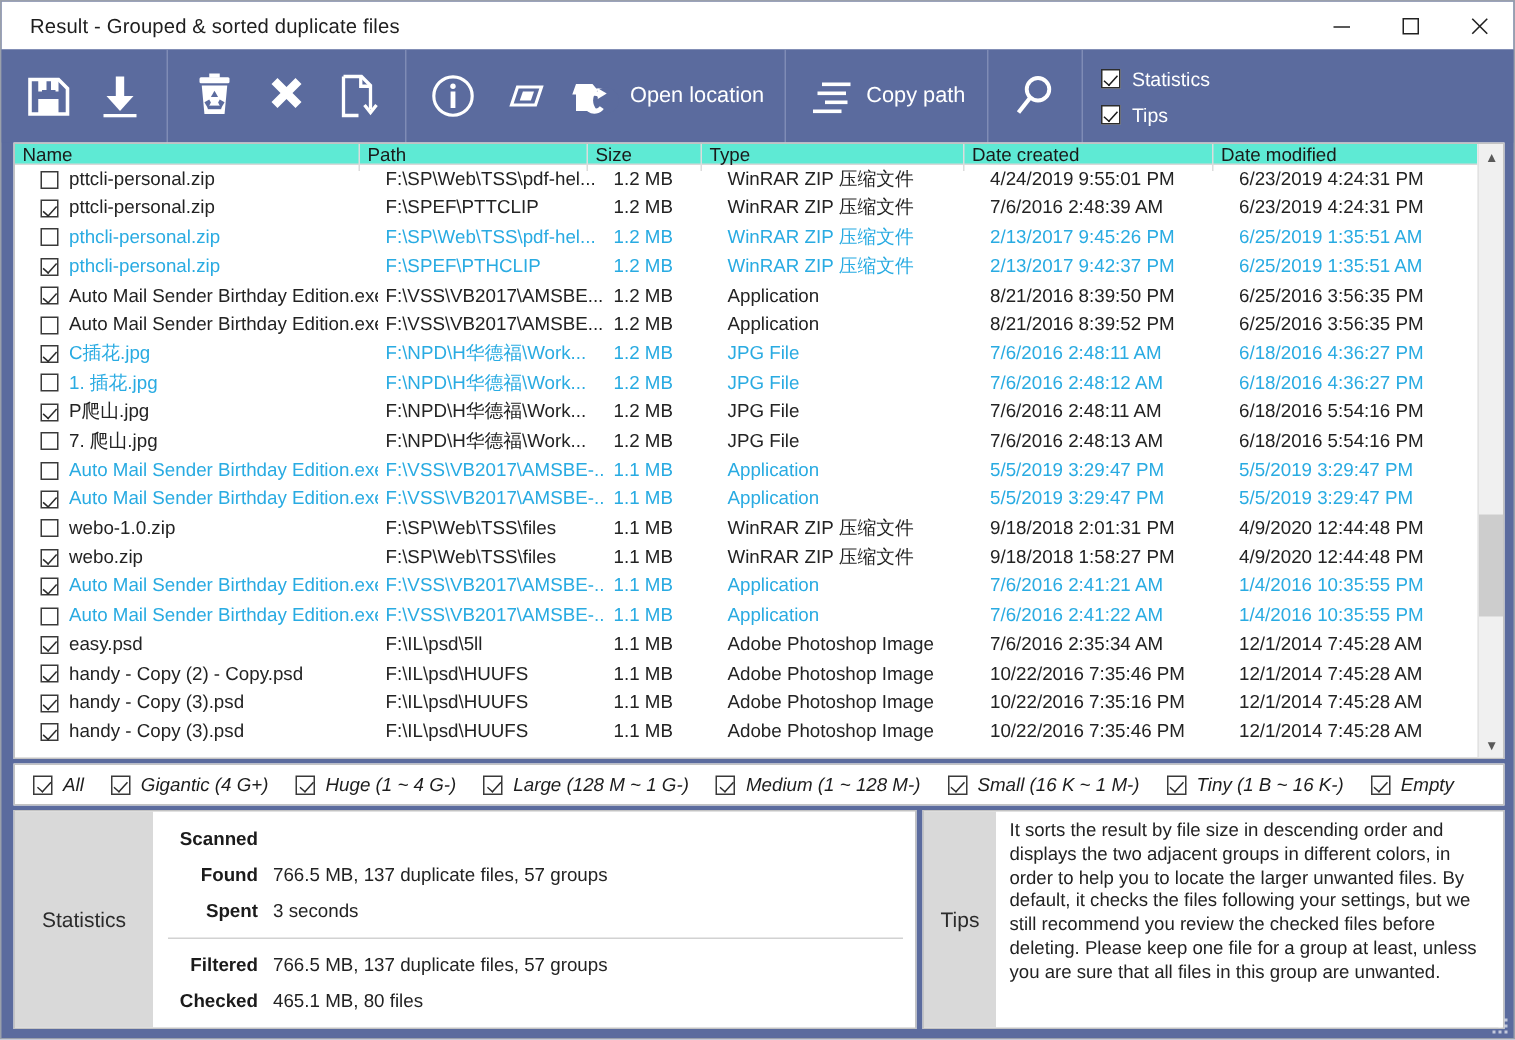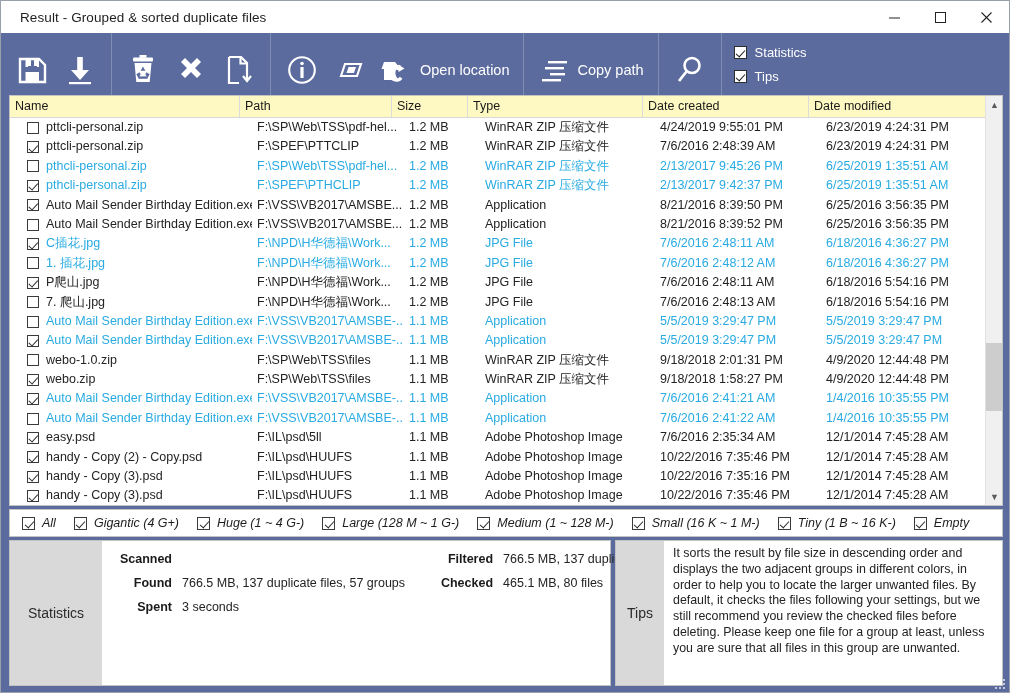--- a/index.html
+++ b/index.html
@@ -40,21 +40,21 @@
 
   
   #toolbar {
     position: absolute; left: 0; top: 32px;
     width: 1008px; height: 62px;
     background: #5b6b9e;
     display: flex; align-items: center;
   }
   .tb-group {
     height: 62px;
-    display: flex; align-items: flex-end;
+    display: flex; align-items: center;
     padding: 0 7px;
   }
   .tb-sep {
     width: 1px; height: 62px;
     background: #8b97bd;
     opacity: .75;
   }
   .tb-btn {
     display: flex; align-items: center;
     height: 50px;
@@ -98,24 +98,24 @@
     position: absolute; left: 8px; top: 94px;
     width: 994px; height: 411px;
     background: #ffffff;
     border: 1px solid #c3c3c3;
     overflow: hidden;
     display: flex;
   }
   #listmain { flex: 1 1 auto; min-width: 0; position: relative; overflow: hidden; }
 
   #hdr {
-    display: flex; height: 22px;
-    background: #fef9c3;
+    display: flex; height: 14px;
+    background: #5eead4;
     border-bottom: 1px solid #d8d8d8;
-    align-items: flex-end;
+    align-items: center;
   }
   .hcell {
     font-size: 12.5px; color: #1a1a1a;
     padding-left: 5px;
     height: 22px; line-height: 22px;
     border-right: 1px solid #dcdcdc;
     overflow: hidden; white-space: nowrap;
     flex: none;
   }
   .c-name { width: 230px; }
@@ -210,21 +210,21 @@
     background: #ffffff;
     border: 1px solid #c3c3c3;
     display: flex;
   }
   .panel-tab {
     width: 92px; flex: none;
     background: #d9d9d9;
     display: flex; align-items: center; justify-content: center;
     font-size: 14px; color: #2b2b2b;
   }
-  .stats-body { flex: 1; padding: 6px 0 0 0; display: flex; flex-direction: row; border-radius: 24px; }
+  .stats-body { flex: 1; padding: 6px 0 0 0; display: flex; flex-direction: column; border-radius: 24px; }
   .srow { display: flex; height: 24px; align-items: center; }
   .slabel {
     width: 80px; flex: none; text-align: right;
     font-size: 12.5px; font-weight: bold; color: #1b1b1b;
     padding-right: 10px;
   }
   .sval { font-size: 12.5px; color: #232323; white-space: nowrap; }
   .sdiv { height: 1px; background: #d2d2d2; margin: 6px 8px 5px 10px; }
 
   #tips {

